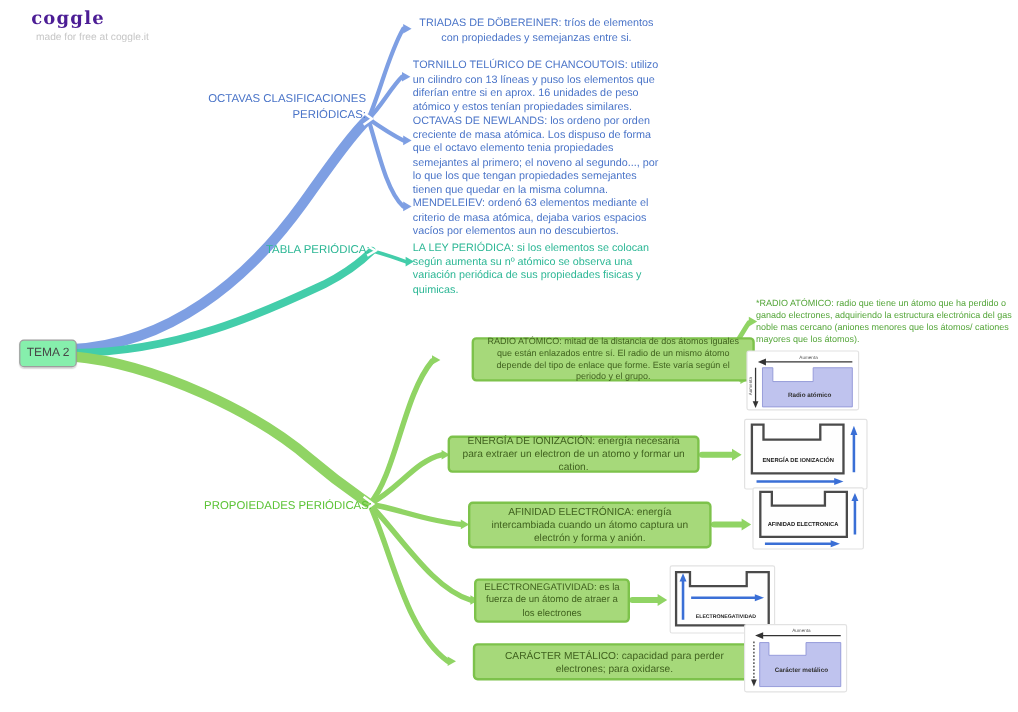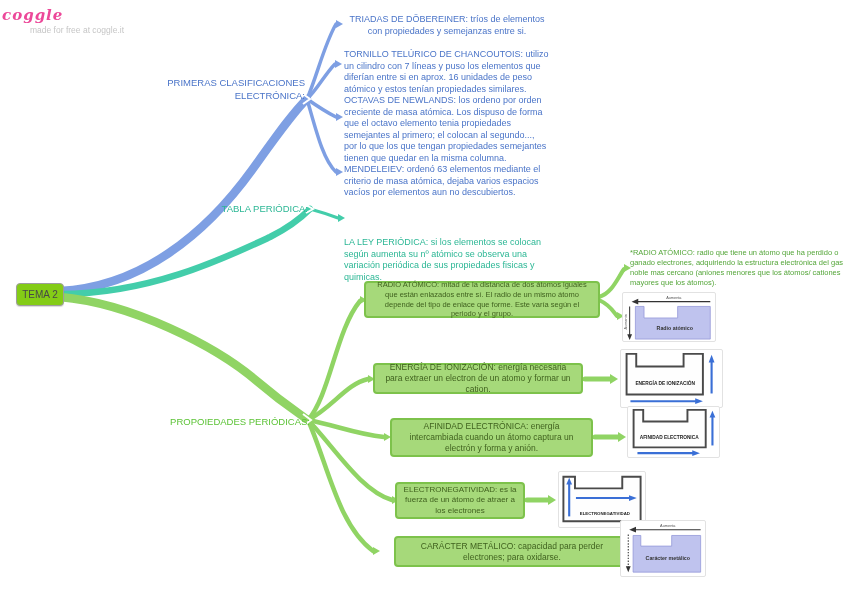--- a/index.html
+++ b/index.html
@@ -1,35 +1,35 @@
 <!DOCTYPE html>
 <html><head>
 <meta charset="utf-8">
 <style>
   html,body{margin:0;padding:0;background:#fff;}
   .canvas{position:relative;width:848px;height:593px;background:#ffffff;overflow:hidden;
           font-family:"Liberation Sans",sans-serif;}
   .links{position:absolute;left:0;top:0;}
-  .logo{position:absolute;left:2px;top:6px;font-family:"DejaVu Serif",serif;font-style:italic;
-        font-weight:bold;font-size:15px;color:#ec4899;letter-spacing:1px;}
+  .logo{position:absolute;left:26px;top:6px;font-family:"DejaVu Serif",serif;
+        font-weight:bold;font-size:15px;color:#4c1d95;letter-spacing:1px;}
   .tagline{position:absolute;left:14px;top:25px;font-size:8.5px;color:#c6c6c6;padding-left:16px;}
-  .root{position:absolute;left:16px;top:283px;width:46px;height:21px;background:#84cc16;
+  .root{position:absolute;left:16px;top:283px;width:46px;height:21px;background:#86efac;
         border:1px solid #9d9d9d;border-radius:4px;display:flex;align-items:center;justify-content:center;
         font-size:10px;color:#484848;box-shadow:0 1px 1px rgba(0,0,0,.15);}
   .blabel{position:absolute;text-align:right;font-size:9.5px;line-height:13px;}
   .lbl-blue{color:#4a74c8;}
   .lbl-teal{color:#2cb795;}
   .lbl-green{color:#5cc336;}
   .item{position:absolute;width:206px;font-size:9px;line-height:11.5px;}
   .item-blue{color:#4a74c8;}
-  .item-teal{color:#2cb795;margin-top:36px;}
+  .item-teal{color:#2cb795;}
   .gbox{position:absolute;background:#a6d97a;border:2px solid #7dc24b;border-radius:4px;
         color:#40621f;text-align:center;display:flex;align-items:center;justify-content:center;
         box-sizing:border-box;padding:2px 6px;}
-  .gbox-sm{font-size:7.5px;line-height:9.6px;}
+  .gbox-sm{font-size:7.5px;line-height:9.6px;margin-left:29px;}
   .gbox-md{font-size:8.5px;line-height:11px;}
   .gbox-xs{font-size:8px;line-height:10.5px;}
   .note{position:absolute;left:630px;top:248px;width:216px;font-size:7.5px;line-height:10px;color:#55a63a;}
   .fig{position:absolute;background:#fff;border:1px solid #e2e2e2;border-radius:2px;box-sizing:border-box;}
   .fig svg{display:block;width:100%;height:100%;}
 </style>
 </head>
 <body>
 
 <div class="canvas">
@@ -90,27 +90,27 @@
       <path d="M306,205 L313,209 L306,213"></path>
       <path d="M303,414 L311,420 L303,426"></path>
     </g>
   </svg>
 
   <div class="logo">coggle</div>
   <div class="tagline">made for free at coggle.it</div>
 
   <div class="root">TEMA 2</div>
 
-  <div class="blabel lbl-blue" style="left:155px;top:76px;width:150px;">PRIMERAS CLASIFICACIONES ELECTRÓNICA:</div>
+  <div class="blabel lbl-blue" style="left:155px;top:76px;width:150px;">OCTAVAS CLASIFICACIONES PERIÓDICAS:</div>
   <div class="blabel lbl-teal" style="left:160px;top:202px;width:148px;">TABLA PERIÓDICA:</div>
   <div class="blabel lbl-green" style="left:158px;top:415px;width:152px;">PROPOIEDADES PERIÓDICAS:</div>
 
   <div class="item item-blue" style="left:344px;top:14px;text-align:center;">TRIADAS DE DÖBEREINER: tríos de elementos con propiedades y semejanzas entre si.</div>
-  <div class="item item-blue" style="left:344px;top:49px;">TORNILLO TELÚRICO DE CHANCOUTOIS: utilizo un cilindro con 7 líneas y puso los elementos que diferían entre si en aprox. 16 unidades de peso atómico y estos tenían propiedades similares.</div>
-  <div class="item item-blue" style="left:344px;top:95px;">OCTAVAS DE NEWLANDS: los ordeno por orden creciente de masa atómica. Los dispuso de forma que el octavo elemento tenia propiedades semejantes al primero; el colocan al segundo..., por lo que los que tengan propiedades semejantes tienen que quedar en la misma columna.</div>
+  <div class="item item-blue" style="left:344px;top:49px;">TORNILLO TELÚRICO DE CHANCOUTOIS: utilizo un cilindro con 13 líneas y puso los elementos que diferían entre si en aprox. 16 unidades de peso atómico y estos tenían propiedades similares.</div>
+  <div class="item item-blue" style="left:344px;top:95px;">OCTAVAS DE NEWLANDS: los ordeno por orden creciente de masa atómica. Los dispuso de forma que el octavo elemento tenia propiedades semejantes al primero; el noveno al segundo..., por lo que los que tengan propiedades semejantes tienen que quedar en la misma columna.</div>
   <div class="item item-blue" style="left:344px;top:164px;">MENDELEIEV: ordenó 63 elementos mediante el criterio de masa atómica, dejaba varios espacios vacíos por elementos aun no descubiertos.</div>
 
   <div class="item item-teal" style="left:344px;top:201px;">LA LEY PERIÓDICA: si los elementos se colocan según aumenta su nº atómico se observa una variación periódica de sus propiedades fisicas y quimicas.</div>
 
   <div class="gbox gbox-sm" style="left:364px;top:281px;width:236px;height:37px;">RADIO ATÓMICO: mitad de la distancia de dos átomos iguales que están enlazados entre sí. El radio de un mismo átomo depende del tipo de enlace que forme. Este varía según el periodo y el grupo.</div>
   <div class="gbox gbox-md" style="left:373px;top:363px;width:210px;height:31px;">ENERGÍA DE IONIZACIÓN: energía necesaria para extraer un electron de un atomo y formar un cation.</div>
   <div class="gbox gbox-xs" style="left:395px;top:482px;width:130px;height:37px;">ELECTRONEGATIVIDAD: es la fuerza de un átomo de atraer a los electrones</div>
   <div class="gbox gbox-md" style="left:390px;top:418px;width:203px;height:39px;">AFINIDAD ELECTRÓNICA: energía intercambiada cuando un átomo captura un electrón y forma y anión.</div>
   <div class="gbox gbox-md" style="left:394px;top:536px;width:236px;height:31px;">CARÁCTER METÁLICO: capacidad para perder electrones; para oxidarse.</div>
 

